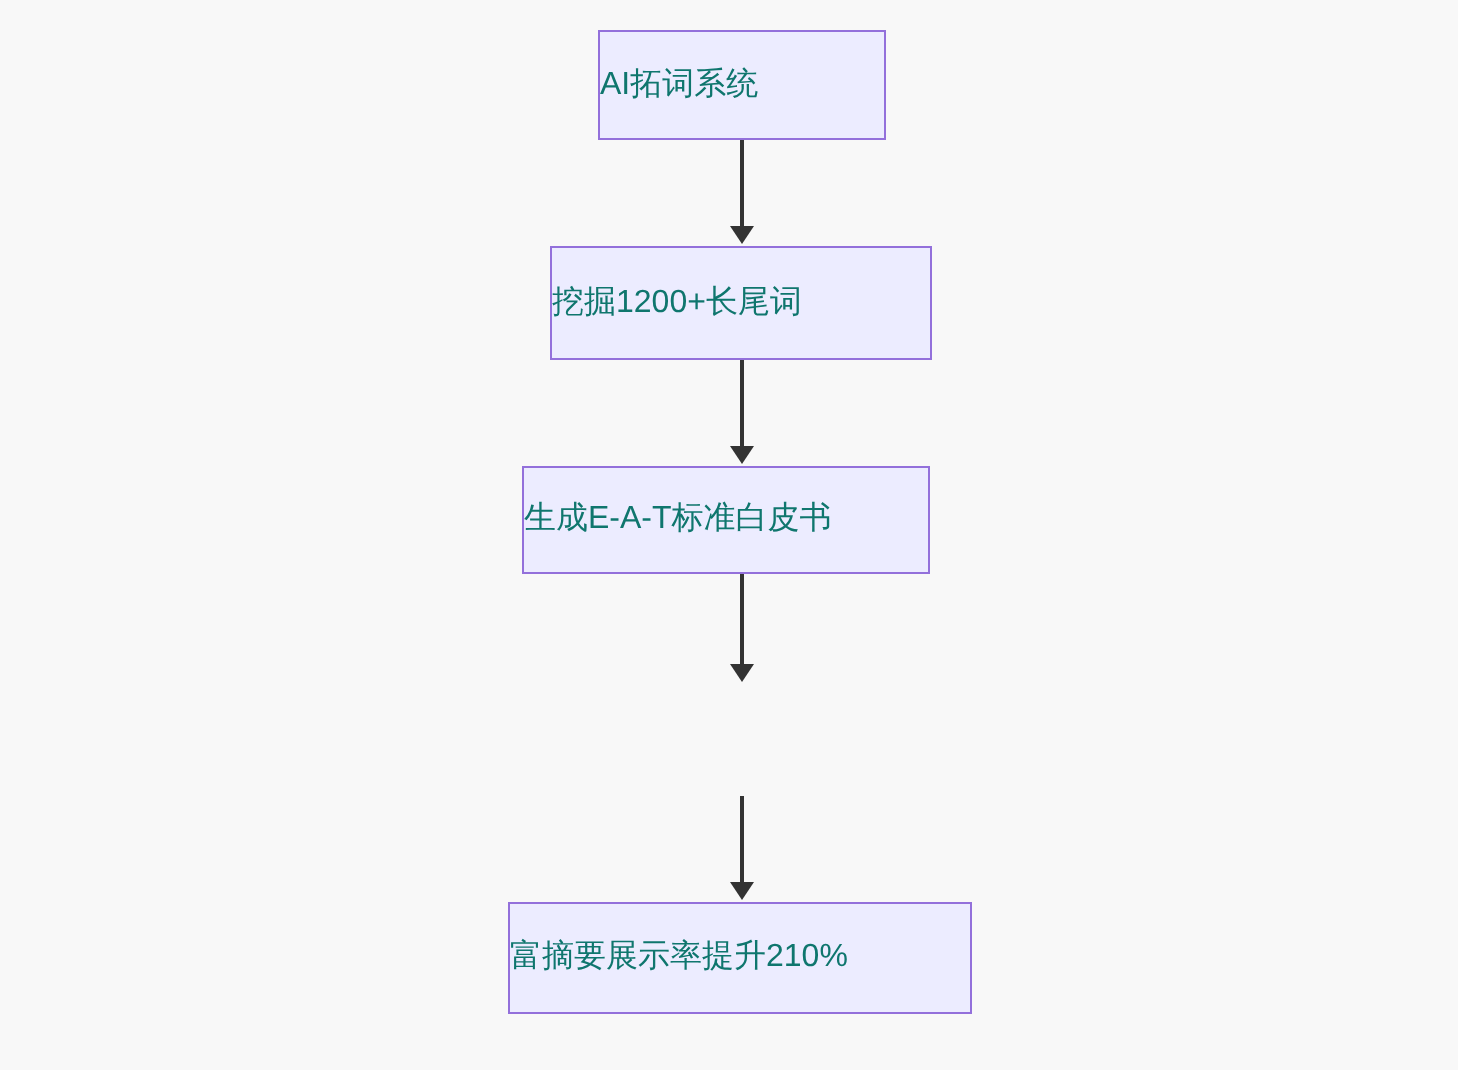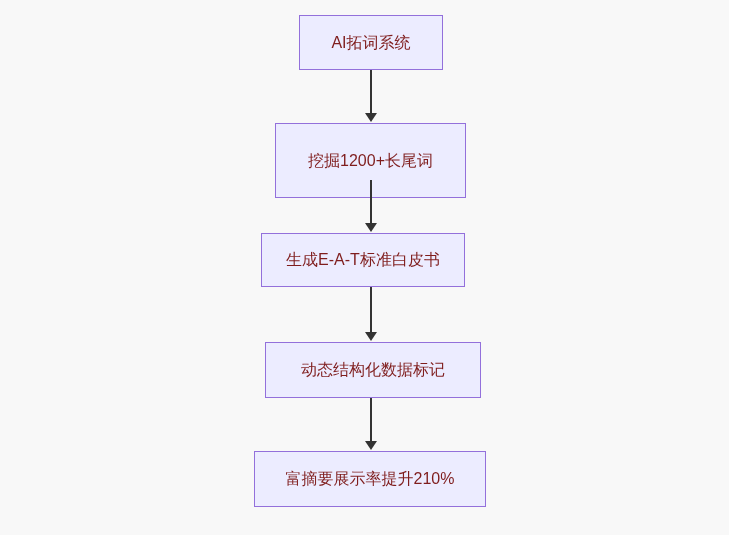--- a/index.html
+++ b/index.html
@@ -16,31 +16,30 @@
   .flowchart {
     position: relative;
     width: 729px;
     height: 535px;
   }
   .node {
     position: absolute;
     box-sizing: border-box;
     background: #ECECFF;
     border: 1.5px solid #9370DB;
-    color: #7f1d1d;
+    color: #0f766e;
     font-size: 16px;
     line-height: 1.2;
     display: flex;
     align-items: center;
-    justify-content: center;
     text-align: center;
     white-space: nowrap;
   }
   .node-1 { left: 299px; top: 15px;  width: 144px; height: 55px; }
-  .node-2 { left: 275px; top: 123px; width: 191px; height: 75px; }
+  .node-2 { left: 275px; top: 123px; width: 191px; height: 57px; }
   .node-3 { left: 261px; top: 233px; width: 204px; height: 54px; }
   .node-4 { left: 265px; top: 342px; width: 216px; height: 56px; }
   .node-5 { left: 254px; top: 451px; width: 232px; height: 56px; }
 
   .edge-line {
     position: absolute;
     left: 370px;
     width: 2px;
     background: #333333;
   }
@@ -81,23 +80,20 @@
   <div class="edge-line line-2"></div>
   <div class="edge-head head-2"></div>
 
   <div class="node node-3">
     <span>生成E-A-T标准白皮书</span>
   </div>
 
   <div class="edge-line line-3"></div>
   <div class="edge-head head-3"></div>
 
-  <div class="node node-4">
-    <span>动态结构化数据标记</span>
-  </div>
 
   <div class="edge-line line-4"></div>
   <div class="edge-head head-4"></div>
 
   <div class="node node-5">
     <span>富摘要展示率提升210%</span>
   </div>
 
 </div>
 

